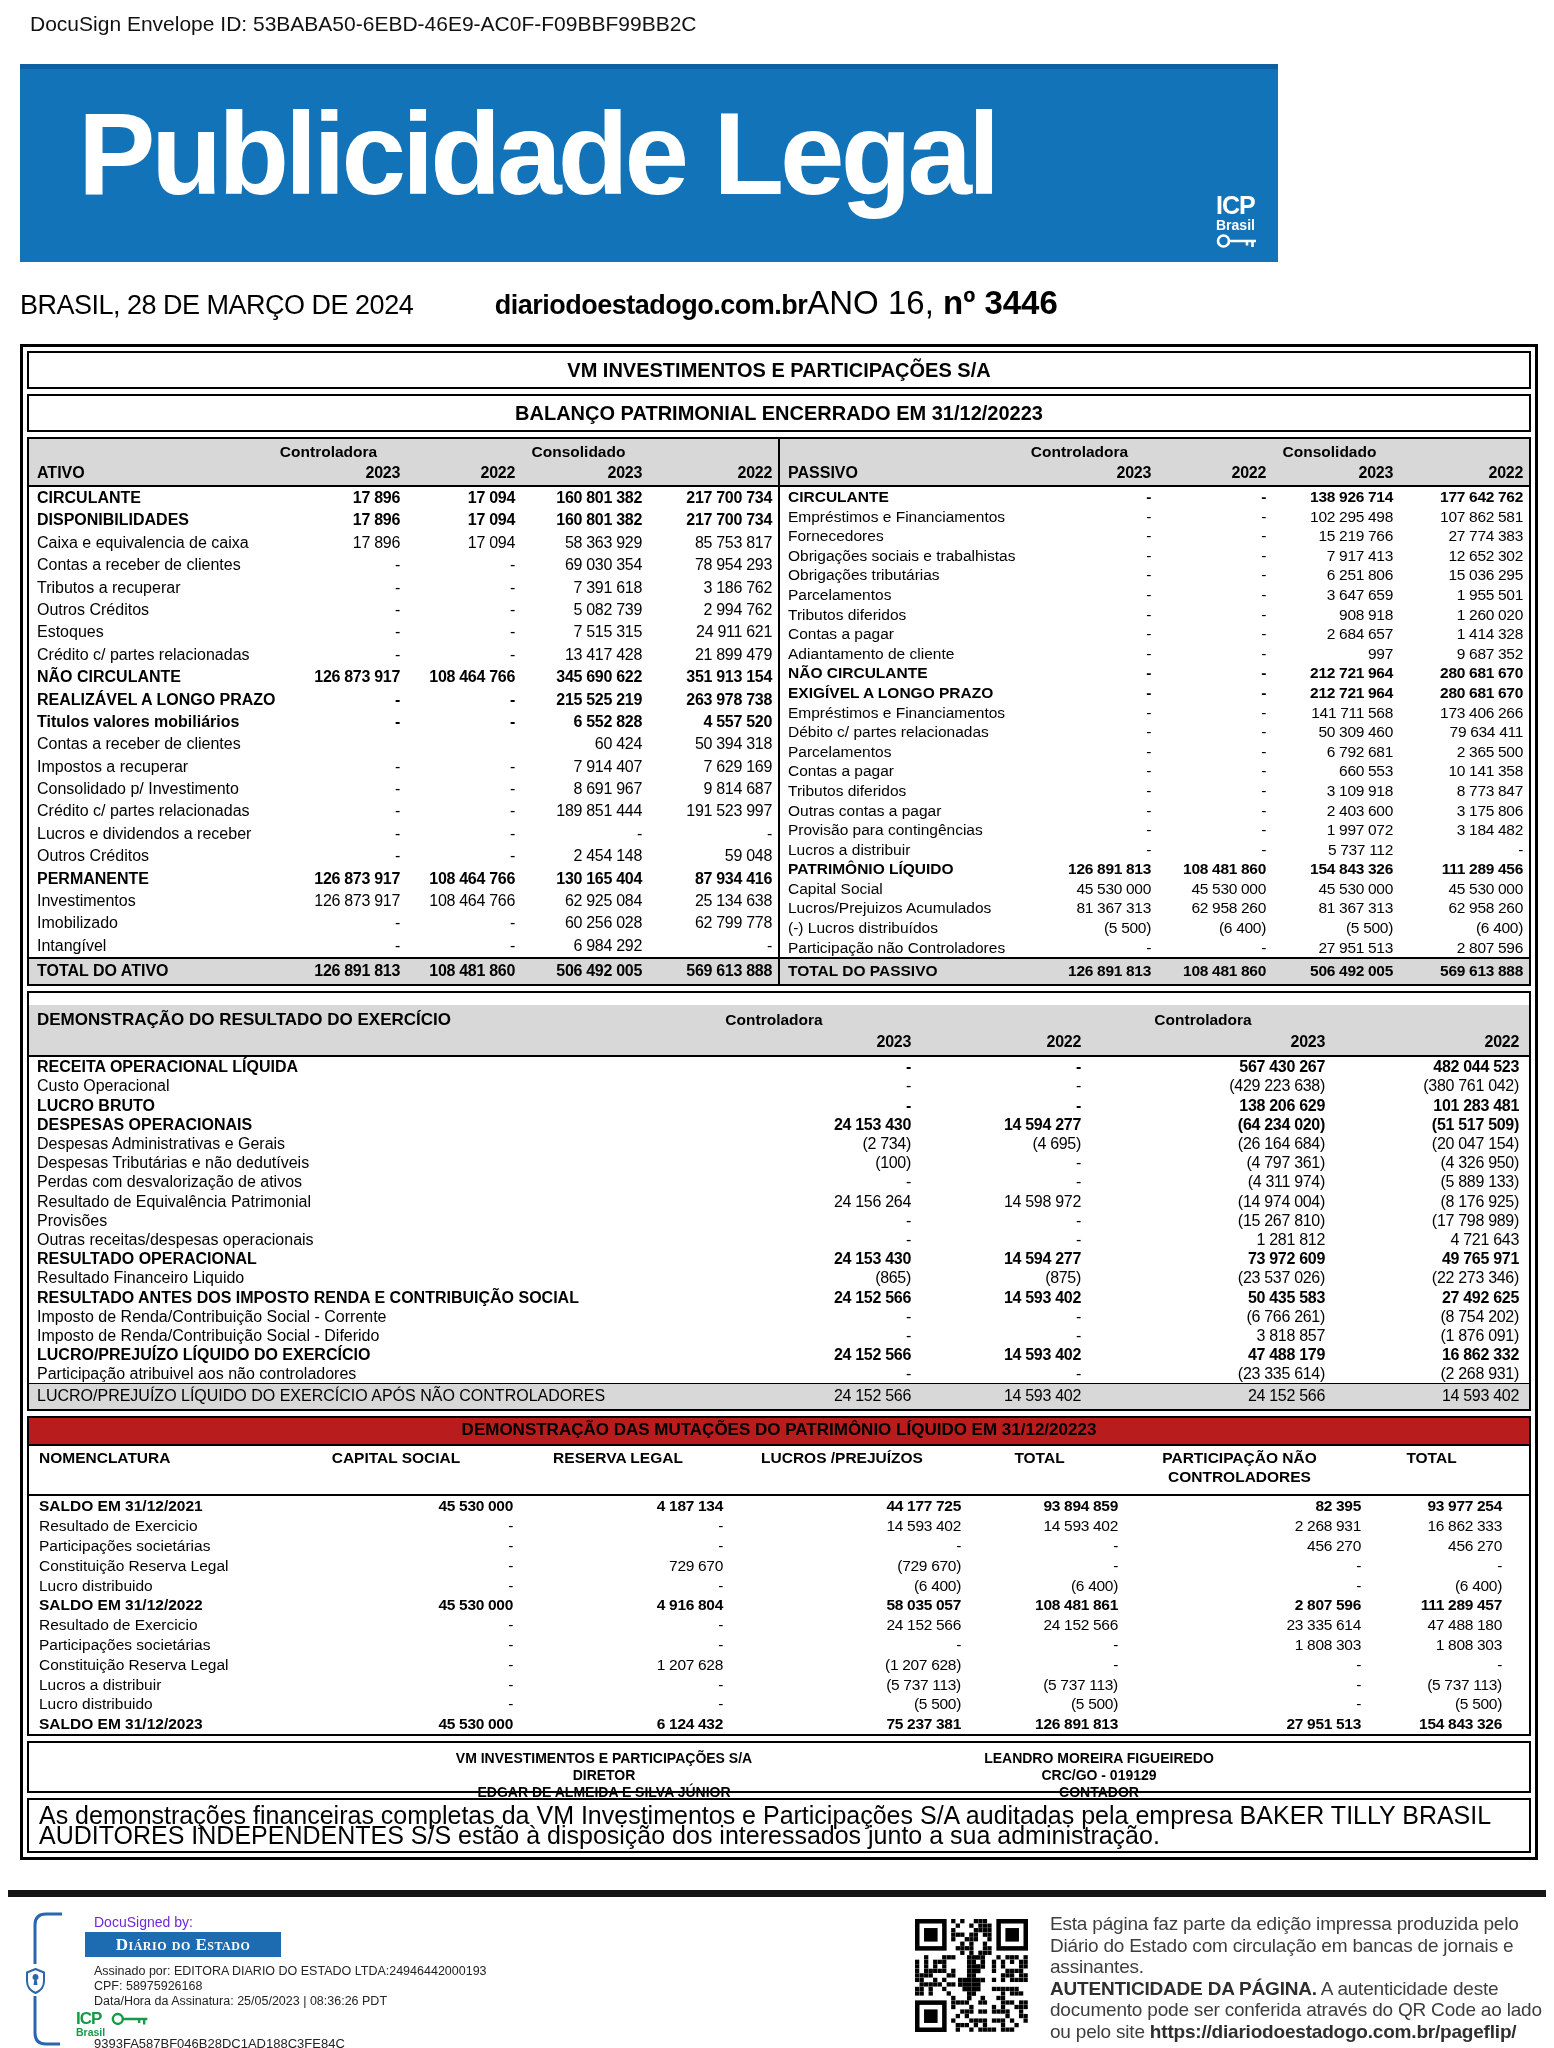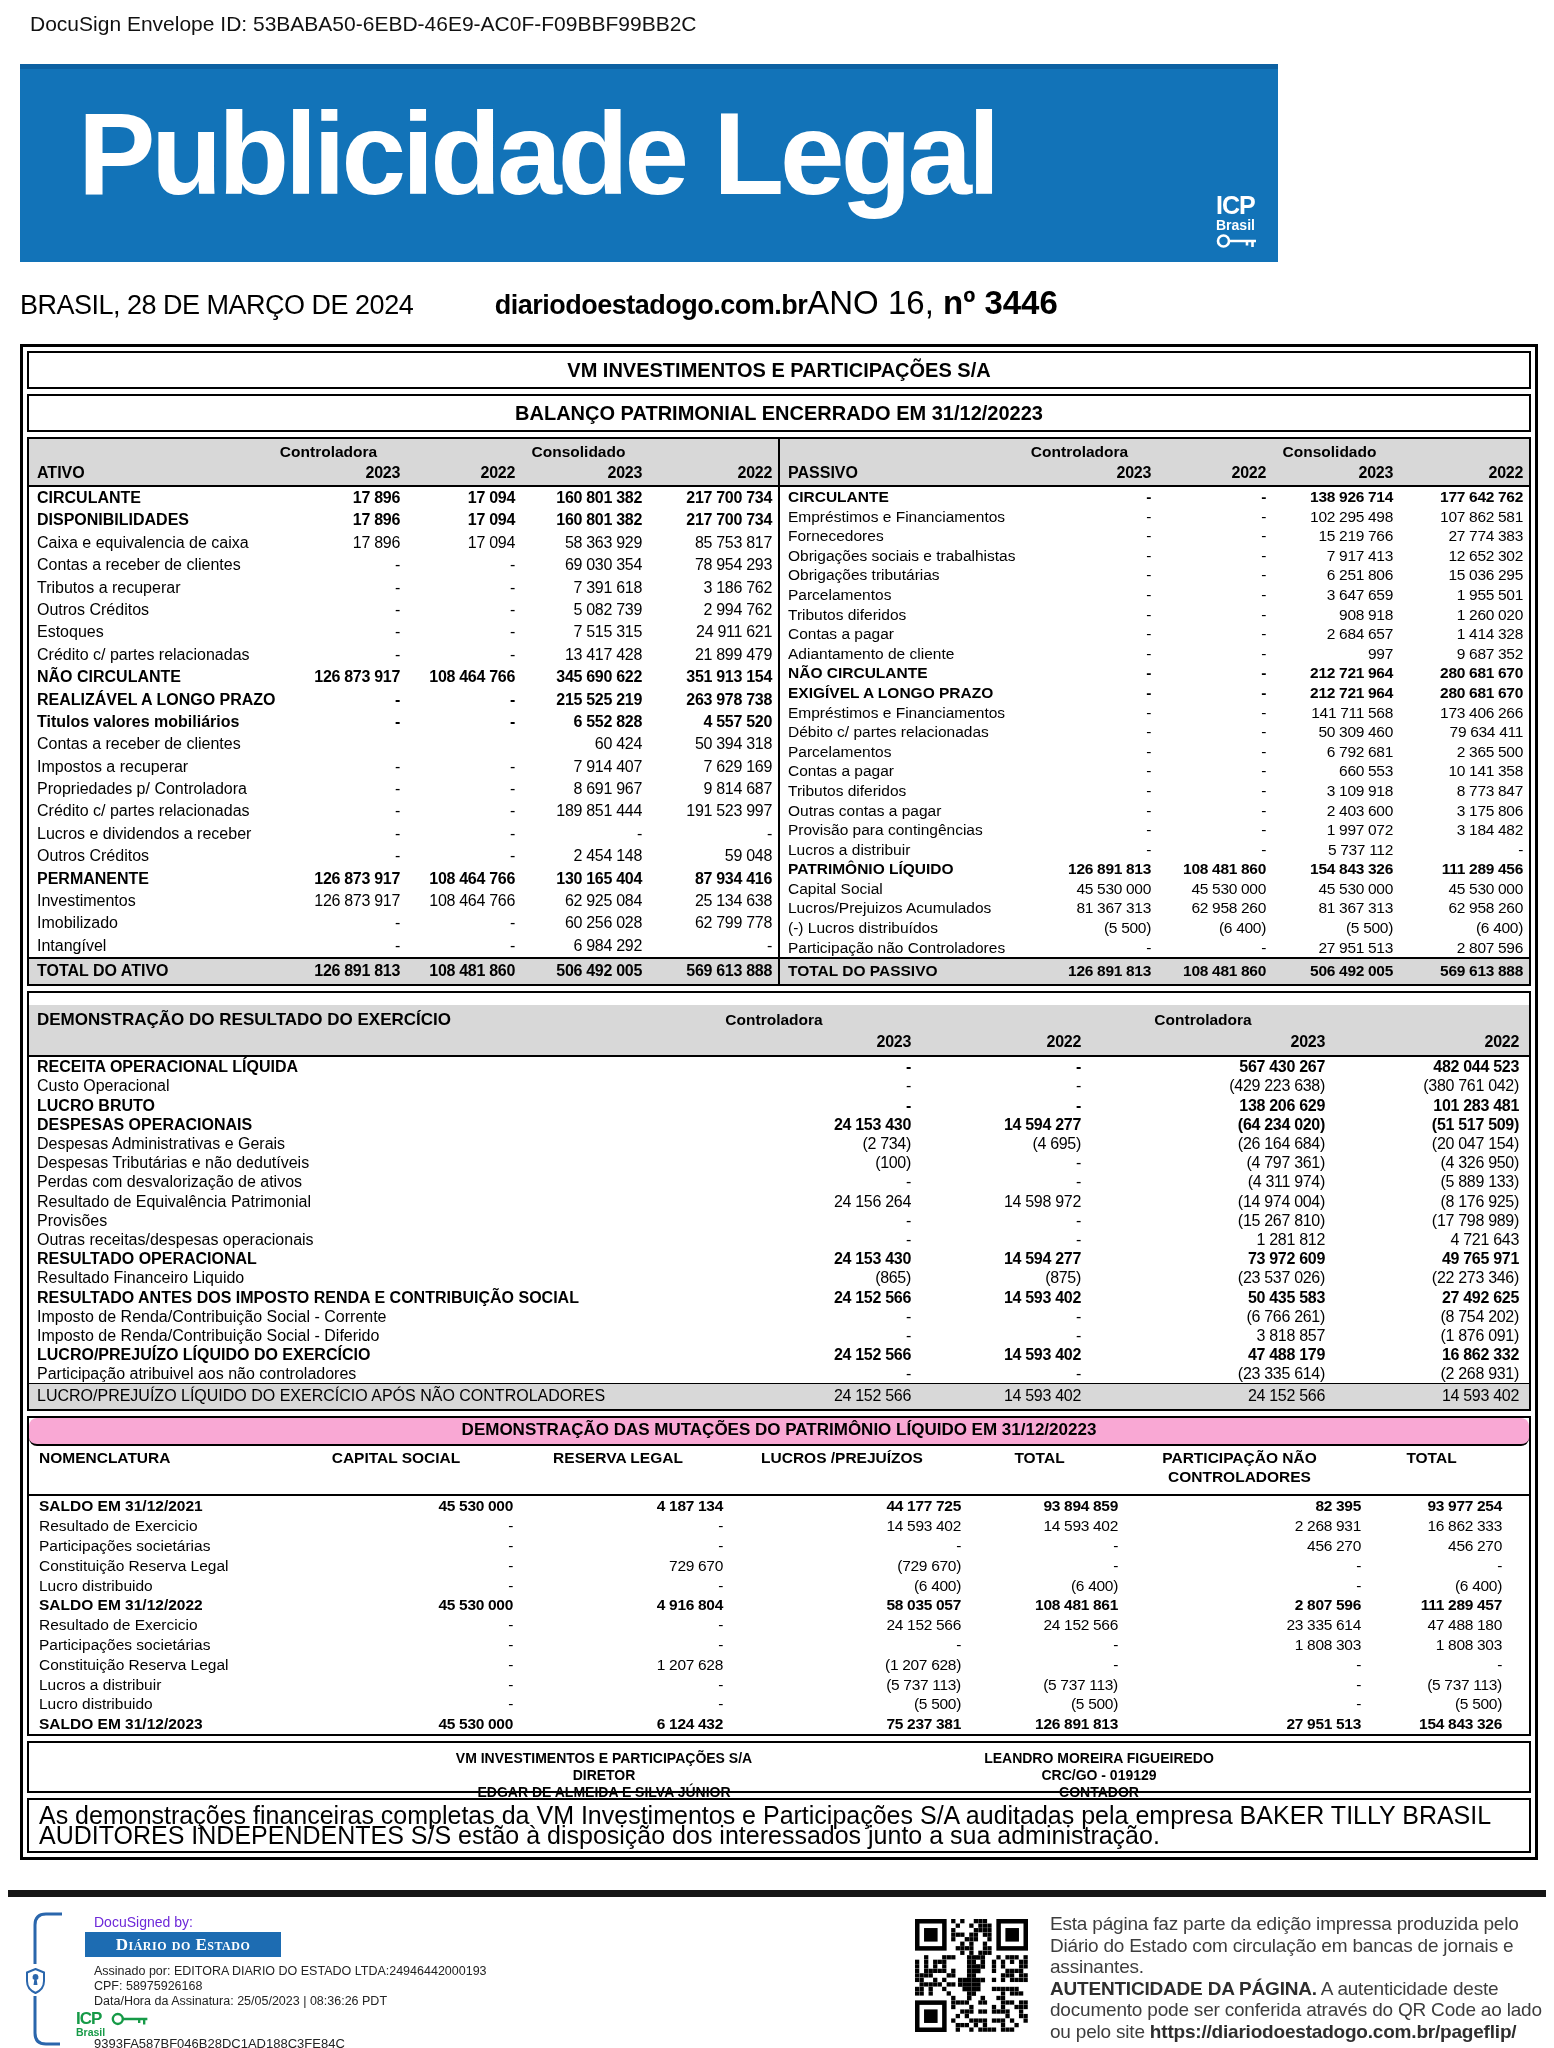--- a/index.html
+++ b/index.html
@@ -15,21 +15,21 @@
   
   #dateline{top:284px;left:20px;width:1262px;display:flex;align-items:baseline;}
   #dateline .dl{flex:1;font-size:27px;letter-spacing:-0.5px;}
   #dateline .dc{font-size:27px;font-weight:bold;letter-spacing:-0.5px;}
   #dateline .dr{flex:1;font-size:33px;}
   #dateline .dr b{font-weight:bold;}
   
   #frame{top:344px;left:20px;width:1518px;height:1516px;border:3px solid #000;box-sizing:border-box;padding:4px;display:flex;flex-direction:column;gap:5px;}
   .sec{border:2px solid #000;background:#fff;box-sizing:border-box;}
   .titlebox{height:38px;line-height:34px;text-align:center;font-weight:bold;font-size:20px;}
-  .gray{background:#f9a8d4;border-radius:8px;}
+  .gray{background:#b91c1c;}
   .num{text-align:right;letter-spacing:-0.3px;white-space:nowrap;}
   .lbl{text-align:left;white-space:nowrap;}
   .b{font-weight:bold;}
   
   #bal{display:grid;grid-template-columns:1fr 2px 1fr;}
   .vdiv{background:#000;}
   .half{overflow:hidden;}
   .bhead{background:#d8d8d8;border-bottom:2px solid #000;padding:2px 0 1px 0;}
   .brow{display:grid;grid-template-columns:220px 143px 115px 127px 130px;padding:0 14px 0 8px;}
   .ghdr{font-size:15.5px;font-weight:bold;text-align:center;height:21px;line-height:21px;}
@@ -208,21 +208,21 @@
             <span class="num">50 394 318</span>
           </div>
           <div class="trow">
             <span class="lbl">Impostos a recuperar</span>
             <span class="num">-</span>
             <span class="num">-</span>
             <span class="num">7 914 407</span>
             <span class="num">7 629 169</span>
           </div>
           <div class="trow">
-            <span class="lbl">Propriedades p/ Controladora</span>
+            <span class="lbl">Consolidado p/ Investimento</span>
             <span class="num">-</span>
             <span class="num">-</span>
             <span class="num">8 691 967</span>
             <span class="num">9 814 687</span>
           </div>
           <div class="trow">
             <span class="lbl">Crédito c/ partes relacionadas</span>
             <span class="num">-</span>
             <span class="num">-</span>
             <span class="num">189 851 444</span>

